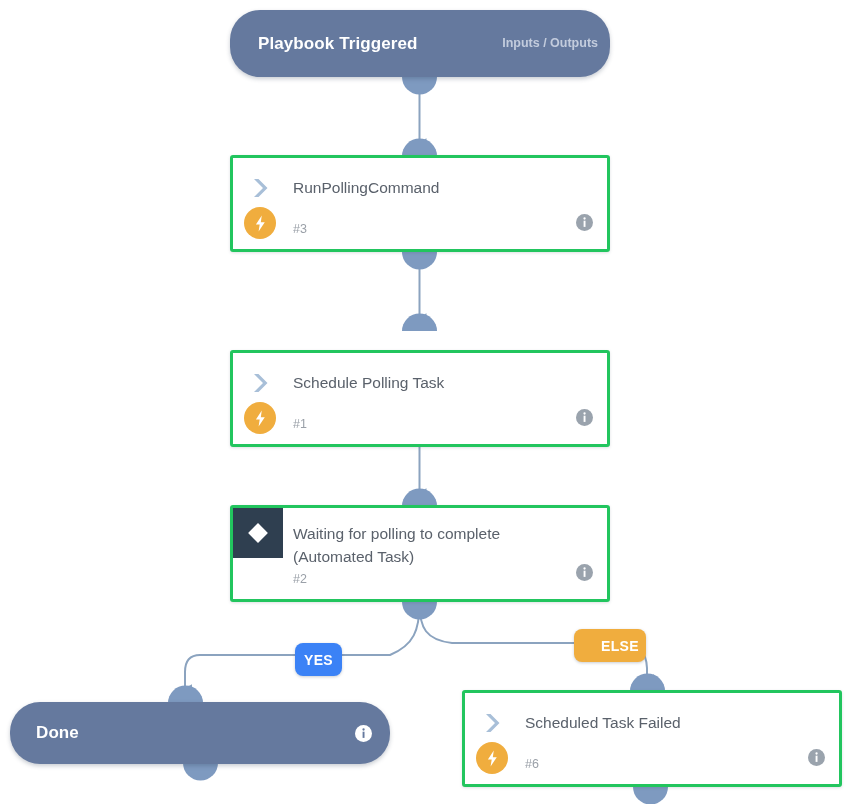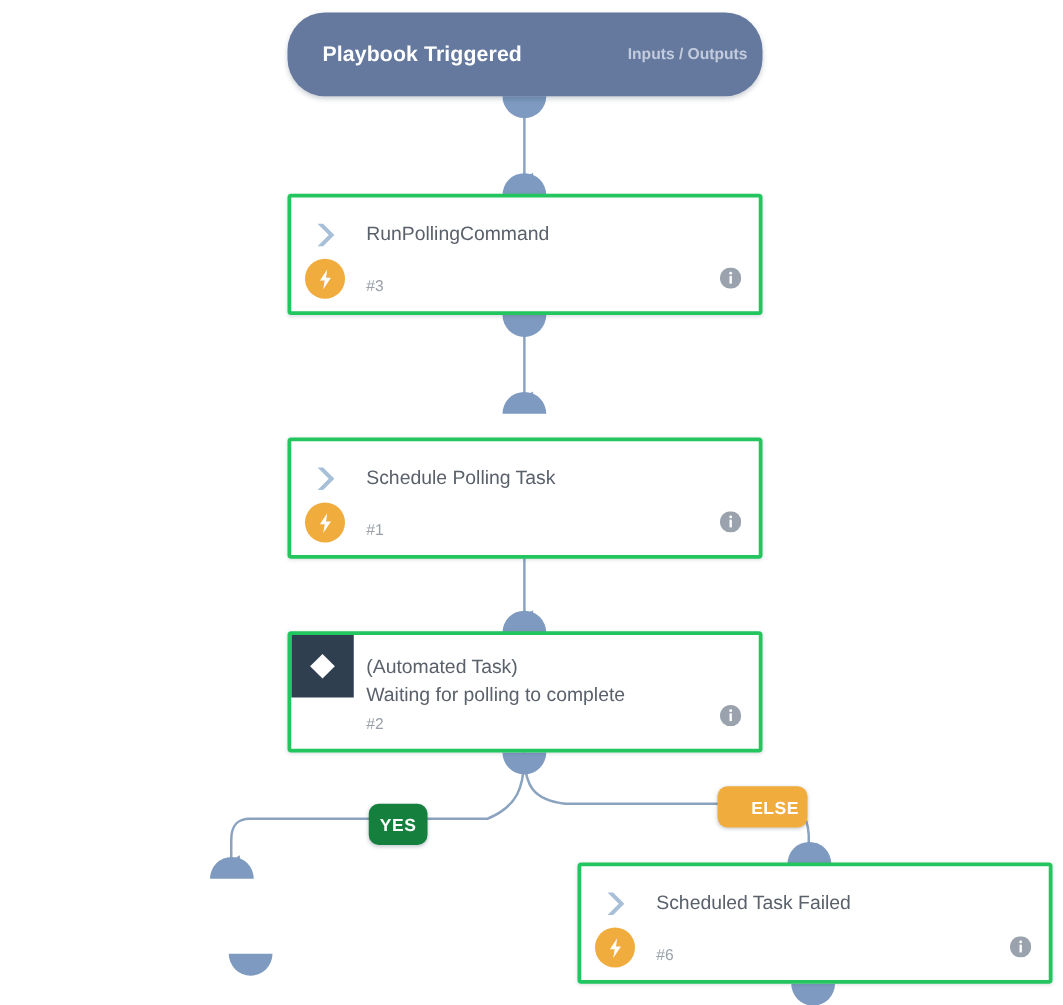--- a/index.html
+++ b/index.html
@@ -132,21 +132,21 @@
     display: flex;
     align-items: center;
     justify-content: center;
     border-radius: 8px;
     font-size: 14px;
     font-weight: bold;
     color: #ffffff;
     letter-spacing: .4px;
     box-shadow: 0 1px 3px rgba(40,55,80,0.25);
   }
-  .branch-yes { background: #15803d; }
+  .branch-yes { background: #3b82f6; }
   .branch-else { background: #f0ad3e; padding-left: 20px; }
 </style>
 </head>
 <body>
 
 <div id="canvas">
 
   <svg id="edges" viewBox="0 0 850 804" width="850" height="804">
     <defs>
       <marker id="arrowhead" markerWidth="9" markerHeight="9" refX="4.2" refY="7.6" orient="auto" markerUnits="userSpaceOnUse">
@@ -243,41 +243,51 @@
     </span>
   </div>
 
   <div class="node card" style="left:230px; top:505px; width:380px; height:97px;">
     <span class="cond-icon">
       <svg viewBox="0 0 30 30" width="30" height="30">
         <rect x="8" y="8" width="14" height="14" fill="#ffffff" transform="rotate(45 15 15)"></rect>
       </svg>
     </span>
     <div class="card-title" style="top:14px;">
+      <div>Waiting for polling to complete</div>
       <div>(Automated Task)</div>
-      <div>Waiting for polling to complete</div>
     </div>
     <div class="card-num">#2</div>
     <span class="info-icon">
       <svg viewBox="0 0 17 17" width="17" height="17">
         <circle cx="8.5" cy="8.5" r="8.5" fill="#9aa3ad"></circle>
         <rect x="7.6" y="6.7" width="1.9" height="6.2" fill="#ffffff"></rect>
         <circle cx="8.55" cy="4.5" r="1.15" fill="#ffffff"></circle>
       </svg>
     </span>
   </div>
 
   <div class="branch-label branch-yes" style="left:295px; top:643px; width:47px; height:33px;">
     <span>YES</span>
   </div>
 
   <div class="branch-label branch-else" style="left:574px; top:629px; width:52px; height:33px;">
     <span>ELSE</span>
   </div>
 
+  <div class="node pill" style="left:10px; top:702px; width:380px; height:62px; padding-left:26px;">
+    <span class="pill-title">Done</span>
+    <span class="info-icon">
+      <svg viewBox="0 0 17 17" width="17" height="17">
+        <circle cx="8.5" cy="8.5" r="8.5" fill="#ffffff"></circle>
+        <rect x="7.6" y="6.7" width="1.9" height="6.2" fill="#65799e"></rect>
+        <circle cx="8.55" cy="4.5" r="1.15" fill="#65799e"></circle>
+      </svg>
+    </span>
+  </div>
 
   <div class="node card" style="left:462px; top:690px; width:380px; height:97px;">
     <span class="chevron-icon">
       <svg viewBox="0 0 26 26" width="26" height="26">
         <path d="M5,4 L14,13 L5,22 L9.5,22 L18.5,13 L9.5,4 Z" fill="#a8bfd8"></path>
       </svg>
     </span>
     <div class="card-title">Scheduled Task Failed</div>
     <span class="bolt-badge">
       <svg viewBox="0 0 24 24" width="19" height="19">

